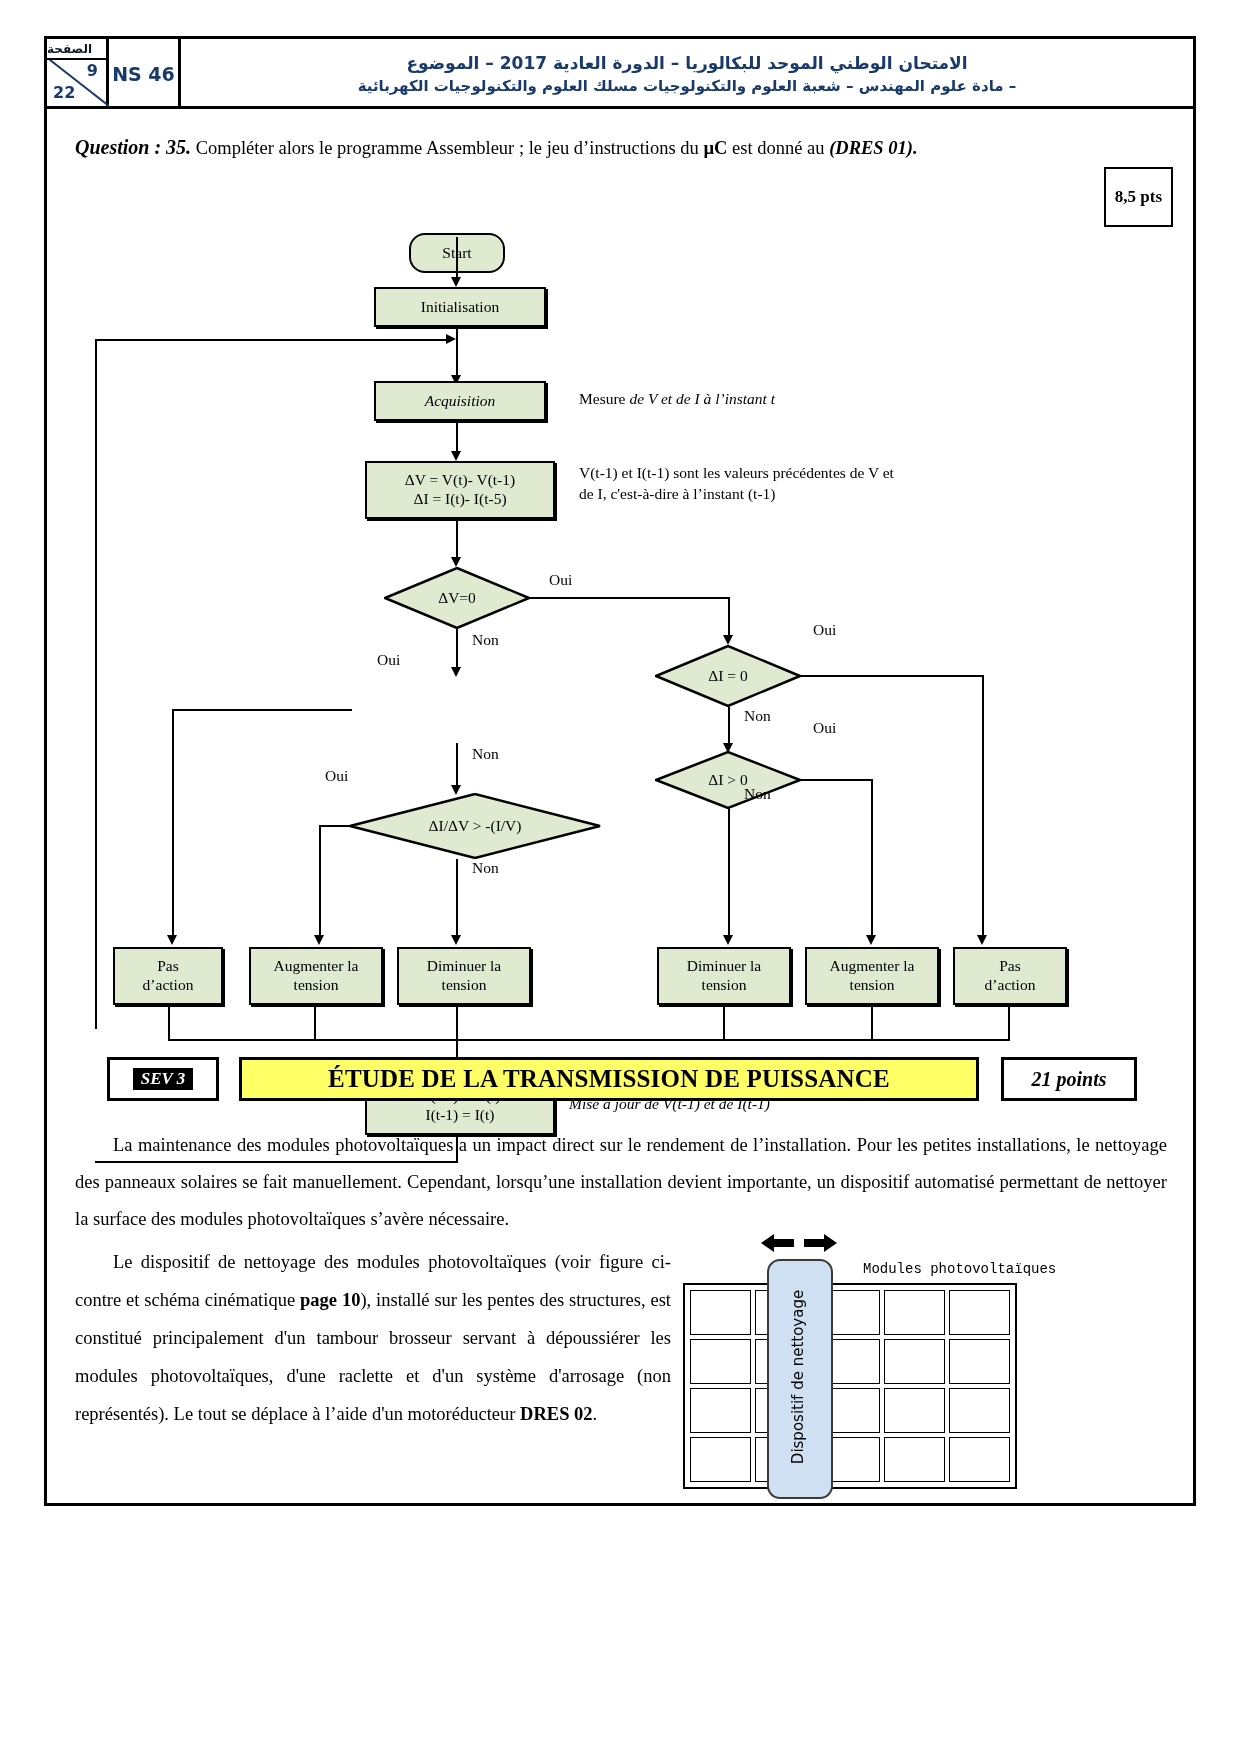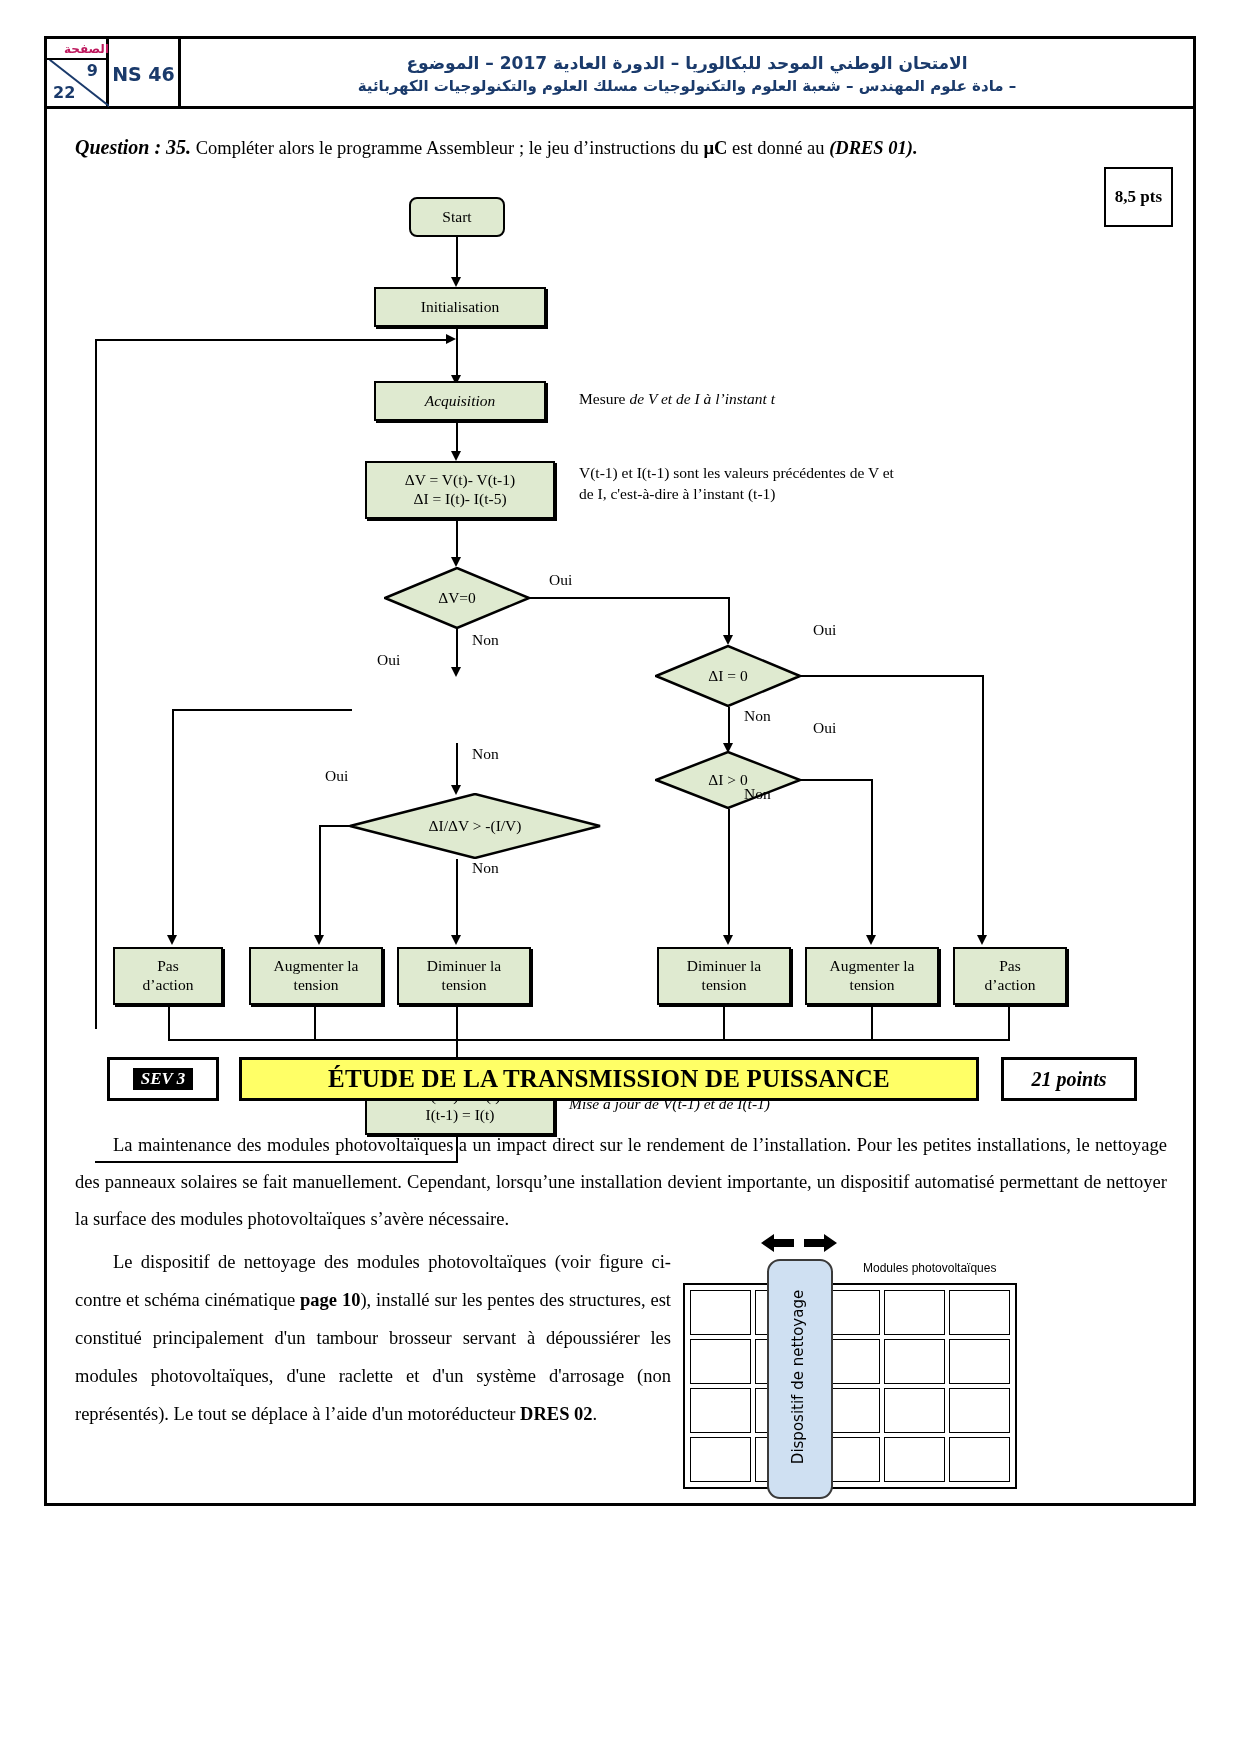--- a/index.html
+++ b/index.html
@@ -2,21 +2,21 @@
 <html><head>
 <meta charset="utf-8">
 <style>
   html,body{margin:0;padding:0;background:#fff;}
   body{width:1240px;height:1754px;font-family:"Liberation Serif",serif;color:#000;position:relative;}
   .page{position:absolute;left:44px;top:36px;width:1152px;height:1470px;border:3px solid #000;box-sizing:border-box;background:#fff;}
 
   
   .hdr{position:absolute;left:0;top:0;width:100%;height:70px;box-sizing:border-box;border-bottom:3px solid #000;}
   .hdr-pg{position:absolute;left:0;top:0;width:62px;height:70px;box-sizing:border-box;border-right:3px solid #000;}
-  .hdr-pg .sfh{position:absolute;left:0;top:0;width:62px;height:21px;box-sizing:border-box;border-bottom:2px solid #000;text-align:right;font-size:12px;color:#be185d;font-weight:bold;line-height:21px;font-family:"DejaVu Sans",sans-serif;}
+  .hdr-pg .sfh{position:absolute;left:0;top:0;width:62px;height:21px;box-sizing:border-box;border-bottom:2px solid #000;text-align:left;font-size:12px;color:#0f172a;font-weight:bold;line-height:21px;font-family:"DejaVu Sans",sans-serif;}
   .hdr-pg .num-top{position:absolute;right:8px;top:22px;font-size:16px;color:#1a3a6b;font-weight:bold;font-family:"DejaVu Sans",sans-serif;}
   .hdr-pg .num-bot{position:absolute;left:6px;top:44px;font-size:16px;color:#1a3a6b;font-weight:bold;font-family:"DejaVu Sans",sans-serif;}
   .hdr-pg .slash{position:absolute;left:0;top:21px;width:62px;height:49px;overflow:hidden;}
   .hdr-pg .slash:after{content:"";position:absolute;left:-6px;top:24px;width:82px;height:2px;background:#1a3a6b;transform:rotate(38deg);}
   .hdr-ns{position:absolute;left:62px;top:0;width:72px;height:70px;box-sizing:border-box;border-right:3px solid #000;
           display:flex;align-items:center;justify-content:center;font-size:19px;font-weight:bold;color:#1a3a6b;font-family:"DejaVu Sans",sans-serif;}
   .hdr-ar{position:absolute;left:134px;top:0;right:0;height:70px;display:flex;flex-direction:column;align-items:center;justify-content:center;gap:4px;}
   .hdr-ar .l1{font-size:17px;font-weight:bold;color:#1a3a6b;font-family:"DejaVu Sans",sans-serif;direction:rtl;}
   .hdr-ar .l2{font-size:15px;font-weight:bold;color:#1a3a6b;font-family:"DejaVu Sans",sans-serif;direction:rtl;}
 
@@ -25,21 +25,21 @@
   .qline .qn{font-weight:bold;font-style:italic;font-size:20px;}
   .qline b{font-weight:bold;}
   .qline i{font-weight:bold;}
   .pts{position:absolute;right:20px;top:128px;border:2px solid #000;padding:18px 9px;font-weight:bold;font-size:17px;background:#fff;}
 
   
   .fc{position:absolute;left:0;top:140px;width:1146px;height:900px;}
   .nd{position:absolute;box-sizing:border-box;background:#dfead0;border:2px solid #000;
       display:flex;align-items:center;justify-content:center;text-align:center;font-size:15.5px;line-height:1.22;
       box-shadow:2px 2px 0 #000;}
-  .nd.term{border-radius:8px;box-shadow:none;}
+  .nd.term{border-radius:16px;box-shadow:none;margin-top:36px;}
   .nd.ital{font-style:italic;}
   .dia{position:absolute;}
   .dia svg{position:absolute;left:0;top:0;}
   .dia .dtxt{position:absolute;left:0;top:0;width:100%;height:100%;display:flex;align-items:center;justify-content:center;font-size:15.5px;}
   .ln{position:absolute;background:#000;}
   .lh{height:2px;}
   .lv{width:2px;}
   .ar{position:absolute;width:0;height:0;}
   .ar.down{border-left:5.5px solid transparent;border-right:5.5px solid transparent;border-top:10px solid #000;}
   .ar.right{border-top:5.5px solid transparent;border-bottom:5.5px solid transparent;border-left:10px solid #000;}
@@ -62,21 +62,21 @@
   .p2 b{font-weight:bold;}
 
   
   .fig{position:absolute;left:636px;top:1196px;width:380px;height:270px;}
   .fig .panel{position:absolute;left:0;top:48px;width:334px;height:206px;box-sizing:border-box;border:2px solid #000;background:#fff;padding:5px;}
   .fig .grid{position:absolute;left:7px;top:55px;width:320px;height:192px;display:grid;grid-template-columns:repeat(5,1fr);grid-template-rows:repeat(4,1fr);gap:4px;}
   .fig .cell{border:1.5px solid #000;background:#fff;}
   .fig .dev{position:absolute;left:84px;top:24px;width:62px;height:236px;background:#cfe0f2;border:2px solid #3a3a3a;border-radius:13px;}
   .fig .devlabel{position:absolute;left:84px;top:24px;width:62px;height:236px;display:flex;align-items:center;justify-content:center;}
   .fig .devlabel span{transform:rotate(-90deg);white-space:nowrap;font-family:"DejaVu Sans",sans-serif;font-size:15px;}
-  .fig .caption{position:absolute;left:180px;top:26px;font-family:Liberation Sans, sans-serif;font-size:12px;white-space:nowrap;}
+  .fig .caption{position:absolute;left:180px;top:26px;font-family:Liberation Mono, monospace;font-size:14px;white-space:nowrap;}
   .arrows{position:absolute;left:78px;top:-4px;width:76px;height:24px;}
 </style>
 </head>
 <body>
 
 <div class="page">
 
   <div class="hdr">
     <div class="hdr-pg">
       <div class="sfh">الصفحة</div>

